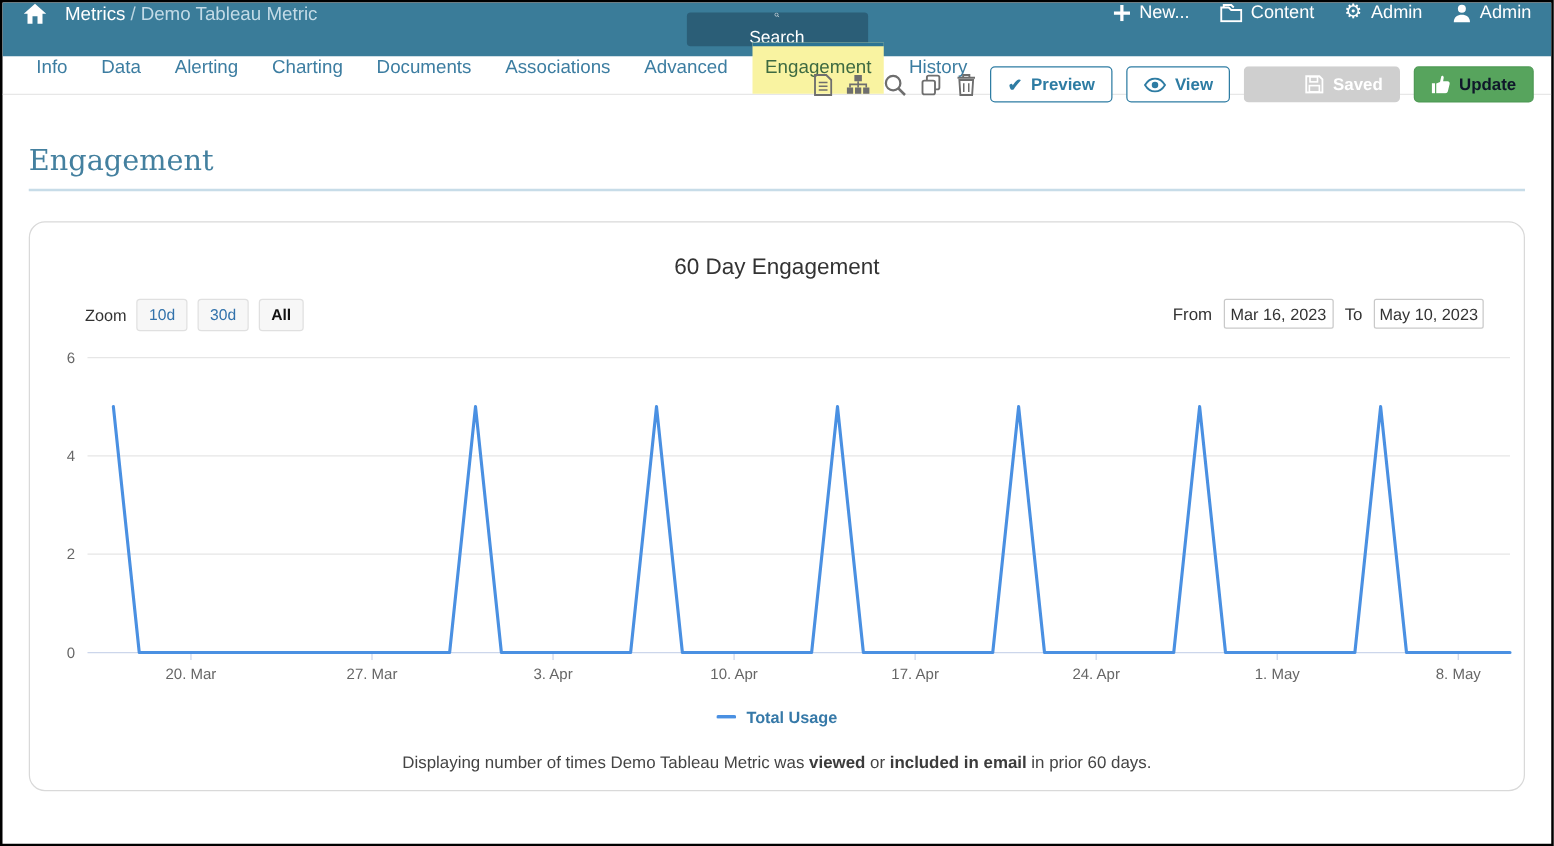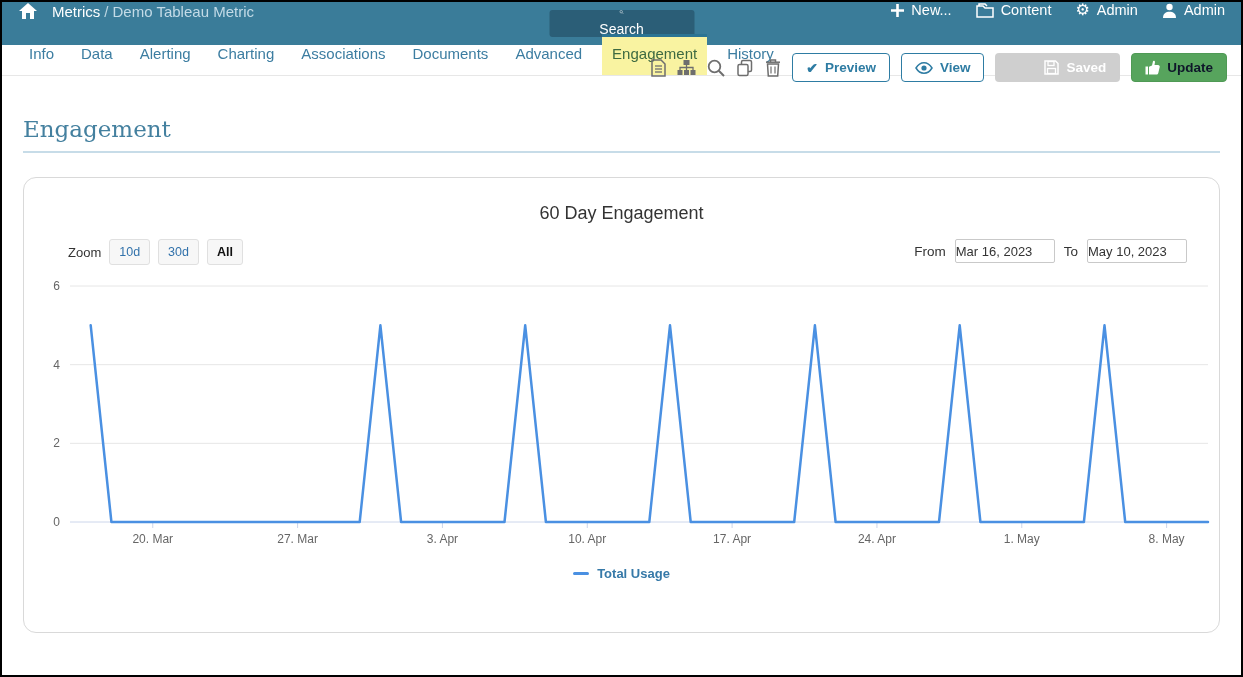--- a/index.html
+++ b/index.html
@@ -80,22 +80,22 @@
     background:#f7f7f7; border:1px solid #e0e0e0; border-radius:3px;
     font-size:12.5px; padding:5px 9px; color:#3272ab; cursor:pointer;
     font-family:"Liberation Sans", sans-serif;
   }
   .zoom-btn.selected { color:#111; font-weight:bold; }
   .range-group {
     position:absolute; right:32px; top:3px; display:flex; align-items:center; gap:9px;
     font-size:13.5px; color:#333;
   }
   .date-input {
-    width:100px; height:24px; border:1px solid #c9c9c9; border-radius:2px;
-    font-size:13px; color:#333; font-family:"Liberation Sans", sans-serif;
+    width:88px; height:24px; border:1px solid #c9c9c9; border-radius:2px;
+    text-align:center; font-size:13px; color:#333; font-family:"Liberation Sans", sans-serif;
   }
   .chart-svg { display:block; margin-top:2px; }
   .axlbl { font-family:"Liberation Sans", sans-serif; font-size:12px; fill:#666; }
   .legend-row { display:flex; justify-content:center; align-items:center; gap:8px; margin-top:4px; cursor:pointer; }
   .legend-swatch { width:16px; height:0; border-top:3px solid #4a90e2; border-radius:2px; }
   .legend-label { font-size:13px; font-weight:bold; color:#3679a8; }
   .caption { text-align:center; margin-top:21px; font-size:13.5px; color:#444; }
   .caption b { color:#3c3c3c; }
   svg.ic { display:block; }
 </style>
@@ -147,22 +147,22 @@
     </span>
   </div>
 </div>
 
 <div class="tabrow">
   <div class="tabs">
     <span class="tab">Info</span>
     <span class="tab">Data</span>
     <span class="tab">Alerting</span>
     <span class="tab">Charting</span>
+    <span class="tab">Documents</span>
     <span class="tab">Associations</span>
-    <span class="tab">Documents</span>
     <span class="tab">Advanced</span>
     <span class="tab active">Engagement</span>
     <span class="tab">History</span>
   </div>
   <div class="right-tools">
     <span class="tool-icon">
       <svg class="ic" width="15" height="18" viewBox="0 0 15 18">
           <path d="M1 1 H10 L14 5 V17 H1 Z" fill="none" stroke="currentColor" stroke-width="1.5"></path>
           <line x1="4" y1="7" x2="11" y2="7" stroke="currentColor" stroke-width="1.3"></line>
           <line x1="4" y1="10" x2="11" y2="10" stroke="currentColor" stroke-width="1.3"></line>
@@ -274,13 +274,14 @@
       <line x1="1142.6181818181817" x2="1142.6181818181817" y1="250" y2="256" stroke="#ccd6eb" stroke-width="1"></line>
       <text class="axlbl" x="1142.6181818181817" y="271" text-anchor="middle">8. May</text>
       <polyline points="66.7,53.3 87.4,250.0 108.1,250.0 128.8,250.0 149.5,250.0 170.1,250.0 190.8,250.0 211.5,250.0 232.2,250.0 252.9,250.0 273.6,250.0 294.3,250.0 315.0,250.0 335.7,250.0 356.4,53.3 377.1,250.0 397.7,250.0 418.4,250.0 439.1,250.0 459.8,250.0 480.5,250.0 501.2,53.3 521.9,250.0 542.6,250.0 563.3,250.0 584.0,250.0 604.7,250.0 625.3,250.0 646.0,53.3 666.7,250.0 687.4,250.0 708.1,250.0 728.8,250.0 749.5,250.0 770.2,250.0 790.9,53.3 811.6,250.0 832.3,250.0 852.9,250.0 873.6,250.0 894.3,250.0 915.0,250.0 935.7,53.3 956.4,250.0 977.1,250.0 997.8,250.0 1018.5,250.0 1039.2,250.0 1059.9,250.0 1080.5,53.3 1101.2,250.0 1121.9,250.0 1142.6,250.0 1163.3,250.0 1184.0,250.0" fill="none" stroke="#4a90e2" stroke-width="2.5" stroke-linejoin="round" stroke-linecap="round"></polyline>
     </svg>
 
   <div class="legend-row">
     <span class="legend-swatch"></span>
     <span class="legend-label">Total Usage</span>
   </div>
 
+  <div class="caption"><span>Displaying number of times Demo Tableau Metric was </span><b>viewed</b><span> or </span><b>included in email</b><span> in prior 60 days.</span></div>
 </div>
 
 </body></html>

